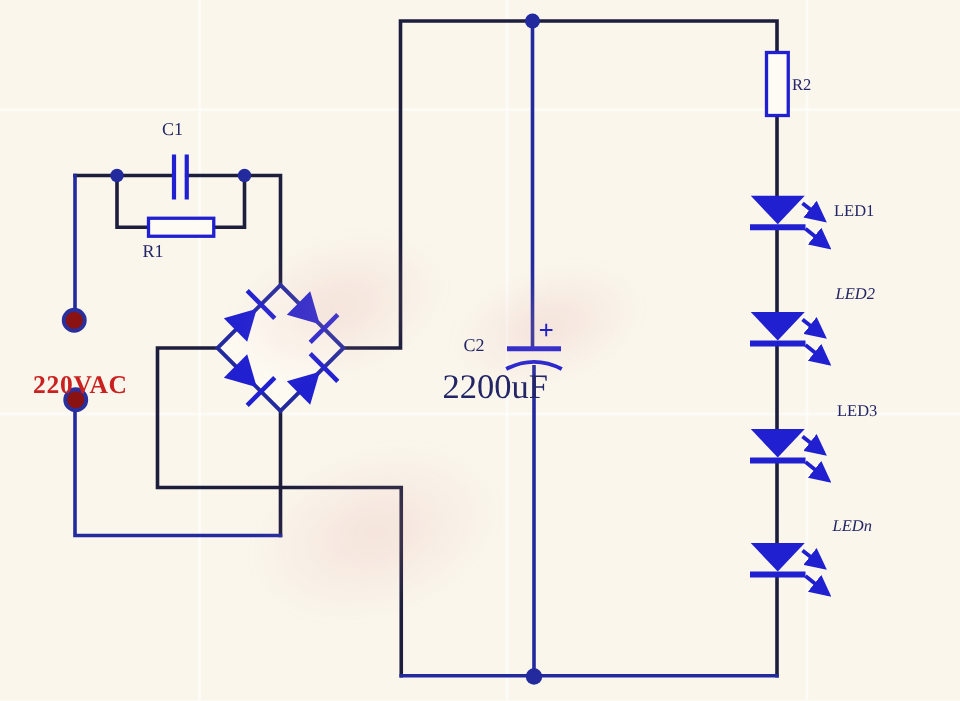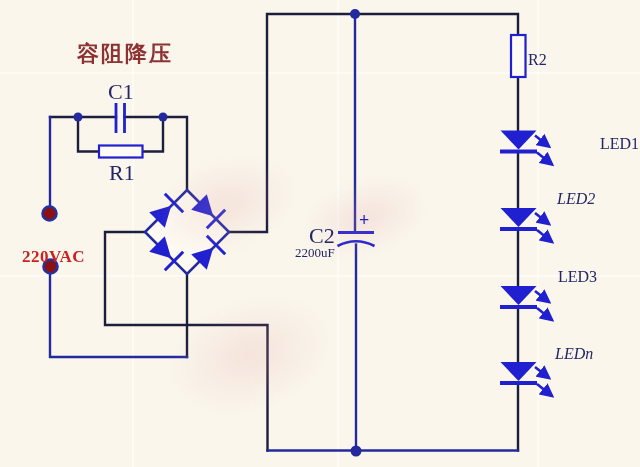--- a/index.html
+++ b/index.html
@@ -7,21 +7,21 @@
     position:relative;
     width:640px;height:467px;
     background:#faf6ec;
     overflow:hidden;
     font-family:"Liberation Serif","DejaVu Serif",serif;
   }
   .stage svg{position:absolute;left:0;top:0;}
   .lbl{
     position:absolute;
     color:#232566;
-    font-size:22px;
+    font-size:12px;
     line-height:1.05;
     white-space:nowrap;
     user-select:none;
   }
   .lbl-title{
     color:#8c3232;
     font-size:22px;
     letter-spacing:2px;
     font-weight:600;
   }
@@ -29,22 +29,22 @@
     color:#ca2020;
     font-size:17px;
     font-weight:600;
     letter-spacing:0.5px;
   }
   .lbl-plus{
     color:#2222c4;
     font-size:18px;
     font-weight:bold;
   }
-  .lbl-value{font-size:13px;}
-  .lbl-led{font-size:16px;}
+  .lbl-value{font-size:23px;}
+  .lbl-led{font-size:11px;}
   .wm{
     position:absolute;
     filter:blur(5px);
     transform:rotate(-18deg);
     background:radial-gradient(ellipse at center, rgba(224,158,158,0.22), rgba(224,158,158,0) 70%);
     pointer-events:none;
   }
 </style>
 </head>
 <body>
@@ -166,30 +166,29 @@
     <g>
       <circle cx="49.5" cy="213.5" r="7" fill="#8b1212" stroke="#2a2f9e" stroke-width="2.6"></circle>
       <circle cx="50.5" cy="266.5" r="7" fill="#8b1212" stroke="#2a2f9e" stroke-width="2.6"></circle>
     </g>
   </svg>
 
   <div class="wm" style="left:150px;top:160px;width:150px;height:90px;"></div>
   <div class="wm" style="left:300px;top:180px;width:130px;height:75px;"></div>
   <div class="wm" style="left:165px;top:300px;width:170px;height:110px;"></div>
 
-  <div class="lbl lbl-title" style="left:77px;top:42px;">容阻降压</div>
   <div class="lbl lbl-source" style="left:22px;top:248px;">220VAC</div>
 
   <div class="lbl" style="left:108px;top:80px;">C1</div>
-  <div class="lbl" style="left:109px;top:161px;">R1</div>
+  <div class="lbl" style="left:95px;top:161px;">R1</div>
 
   <div class="lbl" style="left:309px;top:224px;">C2</div>
   <div class="lbl lbl-plus" style="left:359px;top:211px;">+</div>
   <div class="lbl lbl-value" style="left:295px;top:246px;">2200uF</div>
 
   <div class="lbl lbl-led" style="left:528px;top:52px;">R2</div>
 
-  <div class="lbl lbl-led" style="left:556px;top:136px;margin-left:44px;">LED1</div>
+  <div class="lbl lbl-led" style="left:556px;top:136px;">LED1</div>
   <div class="lbl lbl-led" style="left:557px;top:191px;font-style:italic;">LED2</div>
   <div class="lbl lbl-led" style="left:558px;top:269px;text-align:right;">LED3</div>
   <div class="lbl lbl-led" style="left:555px;top:346px;font-style:italic;">LEDn</div>
 
 </div>
 
 </body></html>

